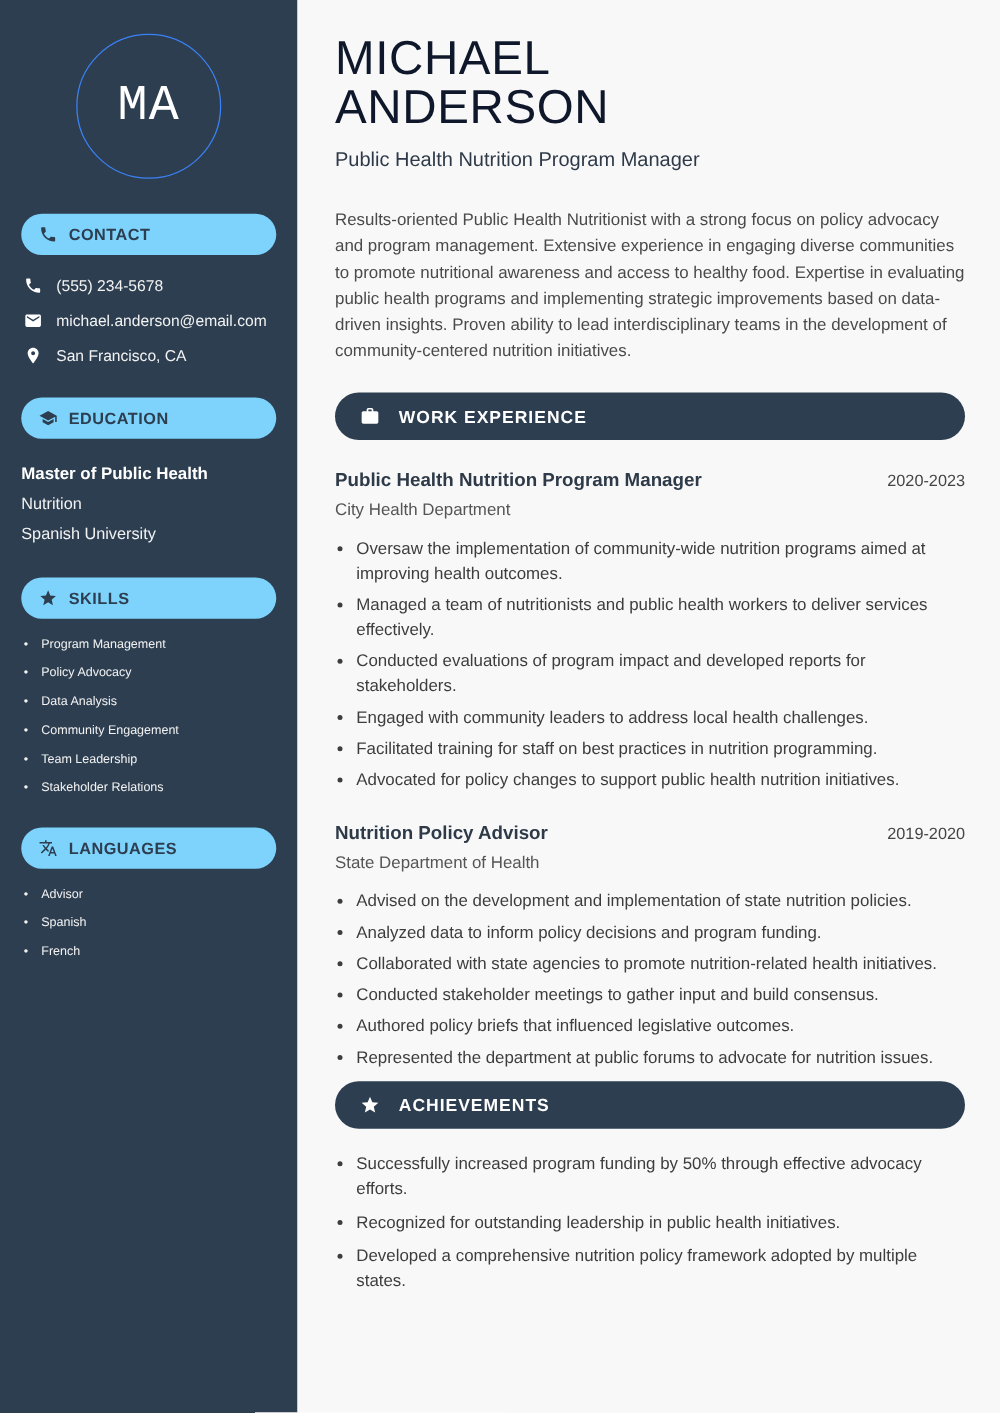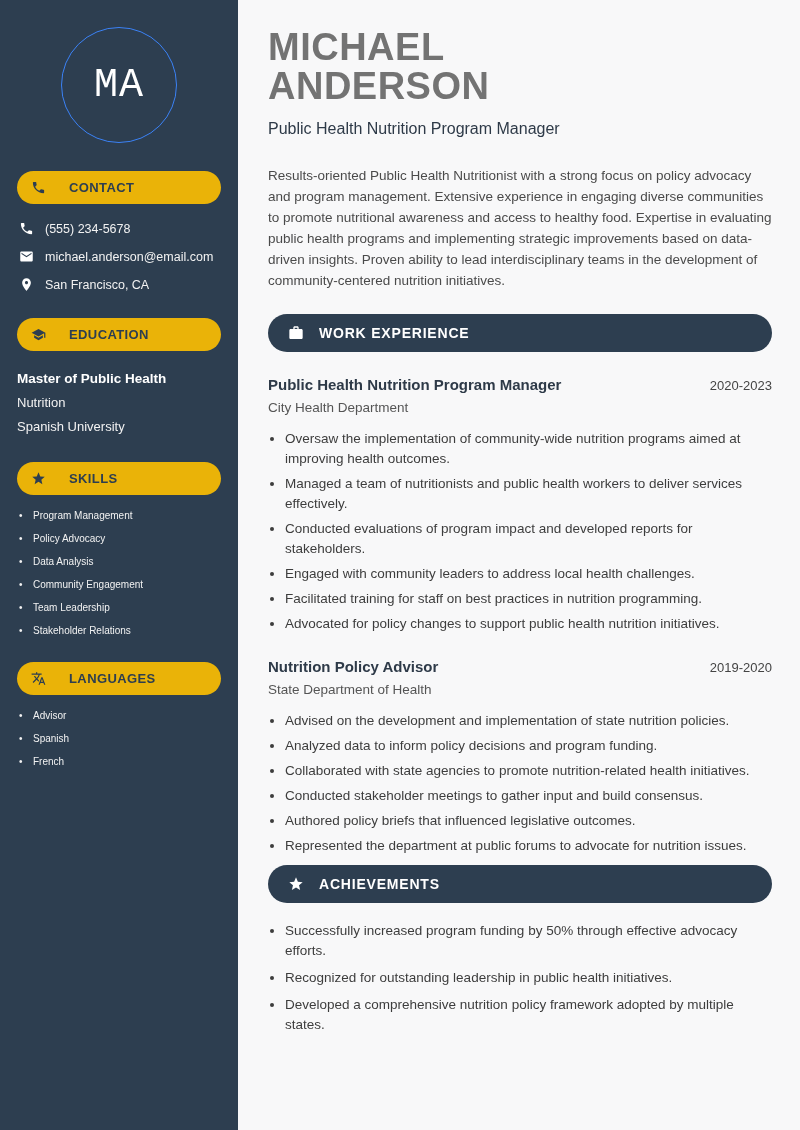--- a/index.html
+++ b/index.html
@@ -6,42 +6,42 @@
   html,body { width:800px; height:1130px; }
   body { font-family:"Liberation Sans", sans-serif; background:#fff; }
   .page { display:flex; width:800px; height:1130px; overflow:hidden; }
 
   
   .sidebar { width:238px; flex-shrink:0; background:#2D3E50; color:#fff; padding-top:27px; }
   .avatar { width:116px; height:116px; border:1px solid #3b82f6; border-radius:50%;
             margin:0 auto 28px; display:flex; align-items:center; justify-content:center;font-family:Liberation Mono, monospace; }
   .avatar-initials { font-size:40px; color:#fff; letter-spacing:1px; font-weight:400; }
 
-  .pill { background:#eab308; color:#2D3E50; border-radius:17px; height:33px; margin:0 17px;
-          display:flex; align-items:center; gap:23px; padding:0 14px;
+  .pill { background:#7dd3fc; color:#2D3E50; border-radius:17px; height:33px; margin:0 17px;
+          display:flex; align-items:center; gap:9px; padding:0 14px;
           font-weight:bold; font-size:13px; letter-spacing:0.4px; }
   .pill svg { width:15px; height:15px; fill:#2D3E50; flex-shrink:0; }
 
   .contact-list { padding:17px 17px 26px 19px; display:flex; flex-direction:column; gap:13px; }
   .contact-row { display:flex; align-items:center; gap:11px; font-size:12.5px; color:#f2f2f2; }
   .contact-row svg { width:15px; height:15px; fill:#fff; flex-shrink:0; }
 
   .edu-block { padding:20px 17px 28px 17px; }
   .edu-degree { font-weight:bold; font-size:13.5px; color:#fff; margin-bottom:9px; }
   .edu-line { font-size:13px; color:#f2f2f2; margin-bottom:9px; }
   .edu-line:last-child { margin-bottom:0; }
 
   .side-list { padding:15px 17px 26px 19px; list-style:none; }
   .side-list li { font-size:10px; color:#f2f2f2; margin-bottom:12px; padding-left:14px; position:relative; }
   .side-list li::before { content:"•"; position:absolute; left:0; top:0; }
   .side-list li:last-child { margin-bottom:0; }
 
   
   .main { flex:1; background:#F8F8F9; padding:28px 28px 0 30px; }
-  .name { font-size:38px; font-weight:bold; color:#737373; line-height:1.02; letter-spacing:0.5px; }
+  .name { font-size:38px; font-weight:normal; color:#0f172a; line-height:1.02; letter-spacing:0.5px; }
   .headline { font-size:16px; color:#2E3A48; margin-top:14px; }
   .summary { margin-top:27px; font-size:13.5px; line-height:21px; color:#4A4A4A; }
 
   .section-pill { margin-top:23px; background:#2D3E50; color:#fff; border-radius:20px; height:38px;
                   display:flex; align-items:center; gap:15px; padding:0 20px;
                   font-weight:bold; font-size:14px; letter-spacing:0.8px; }
   .section-pill svg { width:16px; height:16px; fill:#fff; flex-shrink:0; }
 
   .job-header { display:flex; justify-content:space-between; align-items:baseline; margin-top:24px; }
   .job-name { font-size:15px; font-weight:bold; color:#2E3A48; }

